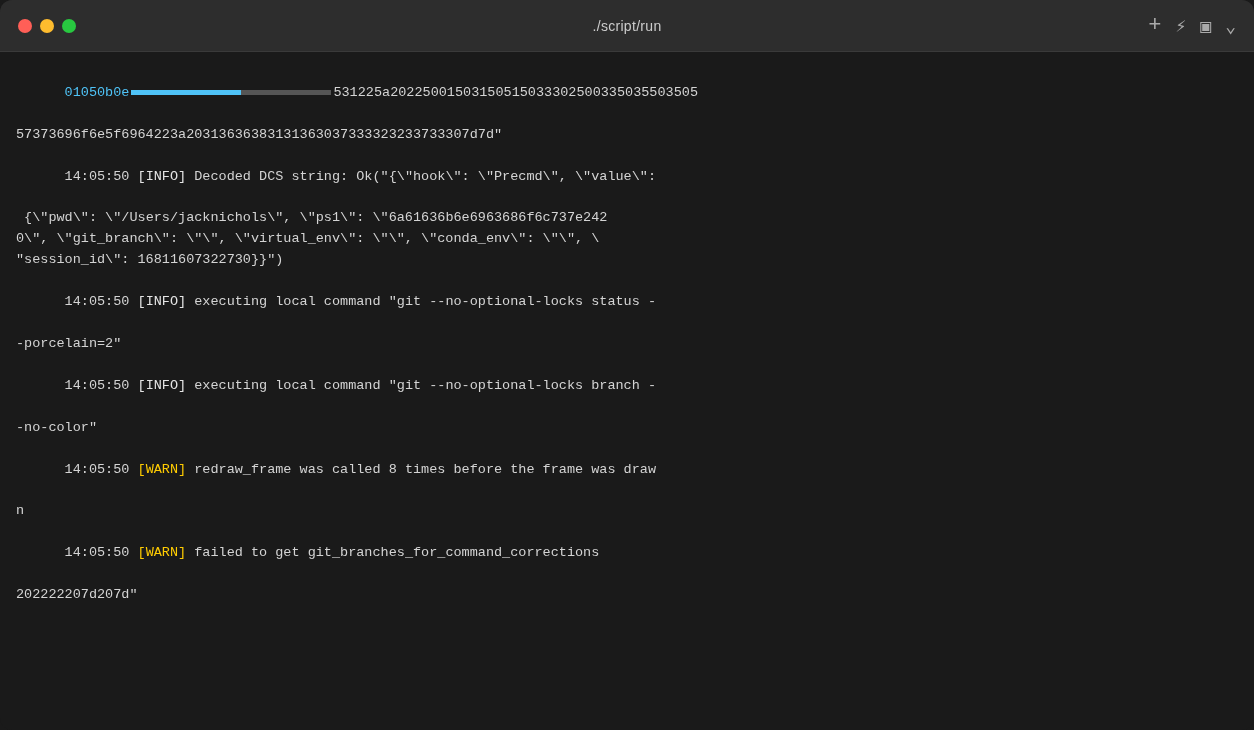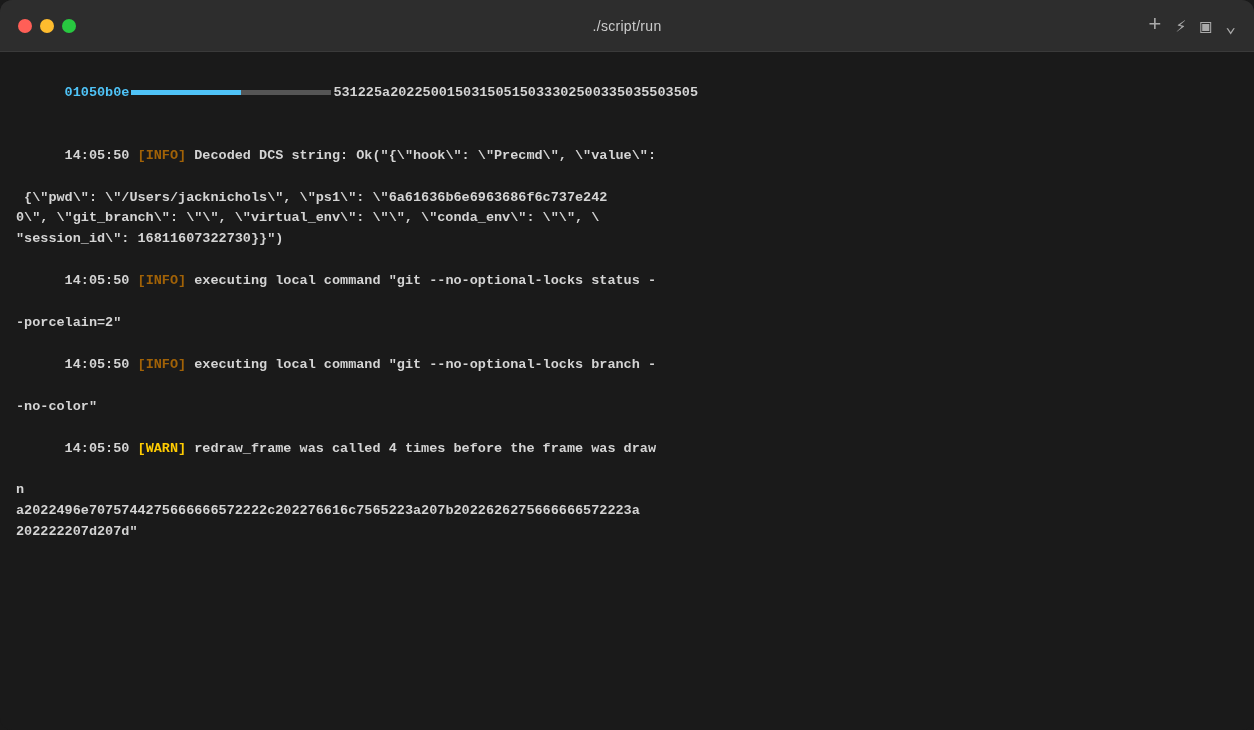--- a/index.html
+++ b/index.html
@@ -89,25 +89,24 @@
       font-size: 13.5px;
       line-height: 1.55;
       color: #d4d4d4;
     }
 
     .line {
       white-space: pre-wrap;
       word-break: break-all;
       font-size: 13.5px;
       line-height: 1.55;
-      font-weight: bold;
     }
 
     .color-cyan { color: #4fc3f7; }
-    .color-purple { color: #a16207; }
+    .color-purple { color: #e5e5e5; }
     .color-yellow { color: #ffcc02; margin-top: 11px; }
     .color-white { color: #d4d4d4; }
   </style>
 </head>
 <body>
 
 <div class="window">
   <div class="titlebar">
     <div class="traffic-lights">
       <div class="traffic-light close"></div>
@@ -122,41 +121,44 @@
       <span class="titlebar-icon">⌄</span>
     </div>
   </div>
 
   <div class="terminal-content">
 
     <div class="line">
       <span class="color-cyan">01050b0e<span style="display:inline-block;width:200px;height:5px;background:linear-gradient(to right,#4fc3f7 55%,#555 55%);vertical-align:middle;margin:0 2px;"></span></span><span class="color-white">531225a20225001503150515033302500335035503505</span>
     </div>
 
+    <div class="line color-white">57373696f6e5f6964223a20313636383131363037333323233733307d7d"</div>
 
     <div class="line">
       <span class="color-white">14:05:50 </span><span class="color-purple">[INFO]</span><span class="color-white"> Decoded DCS string: Ok("{\"hook\": \"Precmd\", \"value\":</span>
     </div>
     <div class="line color-white"> {\"pwd\": \"/Users/jacknichols\", \"ps1\": \"6a61636b6e6963686f6c737e242</div>
     <div class="line color-white">0\", \"git_branch\": \"\", \"virtual_env\": \"\", \"conda_env\": \"\", \</div>
     <div class="line color-white">"session_id\": 16811607322730}}")</div>
 
     <div class="line">
       <span class="color-white">14:05:50 </span><span class="color-purple">[INFO]</span><span class="color-white"> executing local command "git --no-optional-locks status -</span>
     </div>
     <div class="line color-white">-porcelain=2"</div>
 
     <div class="line">
       <span class="color-white">14:05:50 </span><span class="color-purple">[INFO]</span><span class="color-white"> executing local command "git --no-optional-locks branch -</span>
     </div>
     <div class="line color-white">-no-color"</div>
 
     <div class="line">
-      <span class="color-white">14:05:50 </span><span class="color-yellow">[WARN]</span><span class="color-white"> redraw_frame was called 4 times before the frame was draw</span>
+      <span class="color-white">14:05:50 </span><span class="color-yellow">[WARN]</span><span class="color-white"> redraw_frame was called 8 times before the frame was draw</span>
     </div>
     <div class="line color-white">n</div>
 
+    <div class="line">
+      <span class="color-white">14:05:50 </span><span class="color-yellow">[WARN]</span><span class="color-white"> failed to get git_branches_for_command_corrections</span>
+    </div>
 
-    <div class="line color-white">a2022496e707574427566666657222<span style="display:inline-block">2</span>c202276616c7565223a207b2022626275666666572223a</div>
     <div class="line color-white">202222207d207d"</div>
 
   </div>
 </div>
 
 </body></html>

